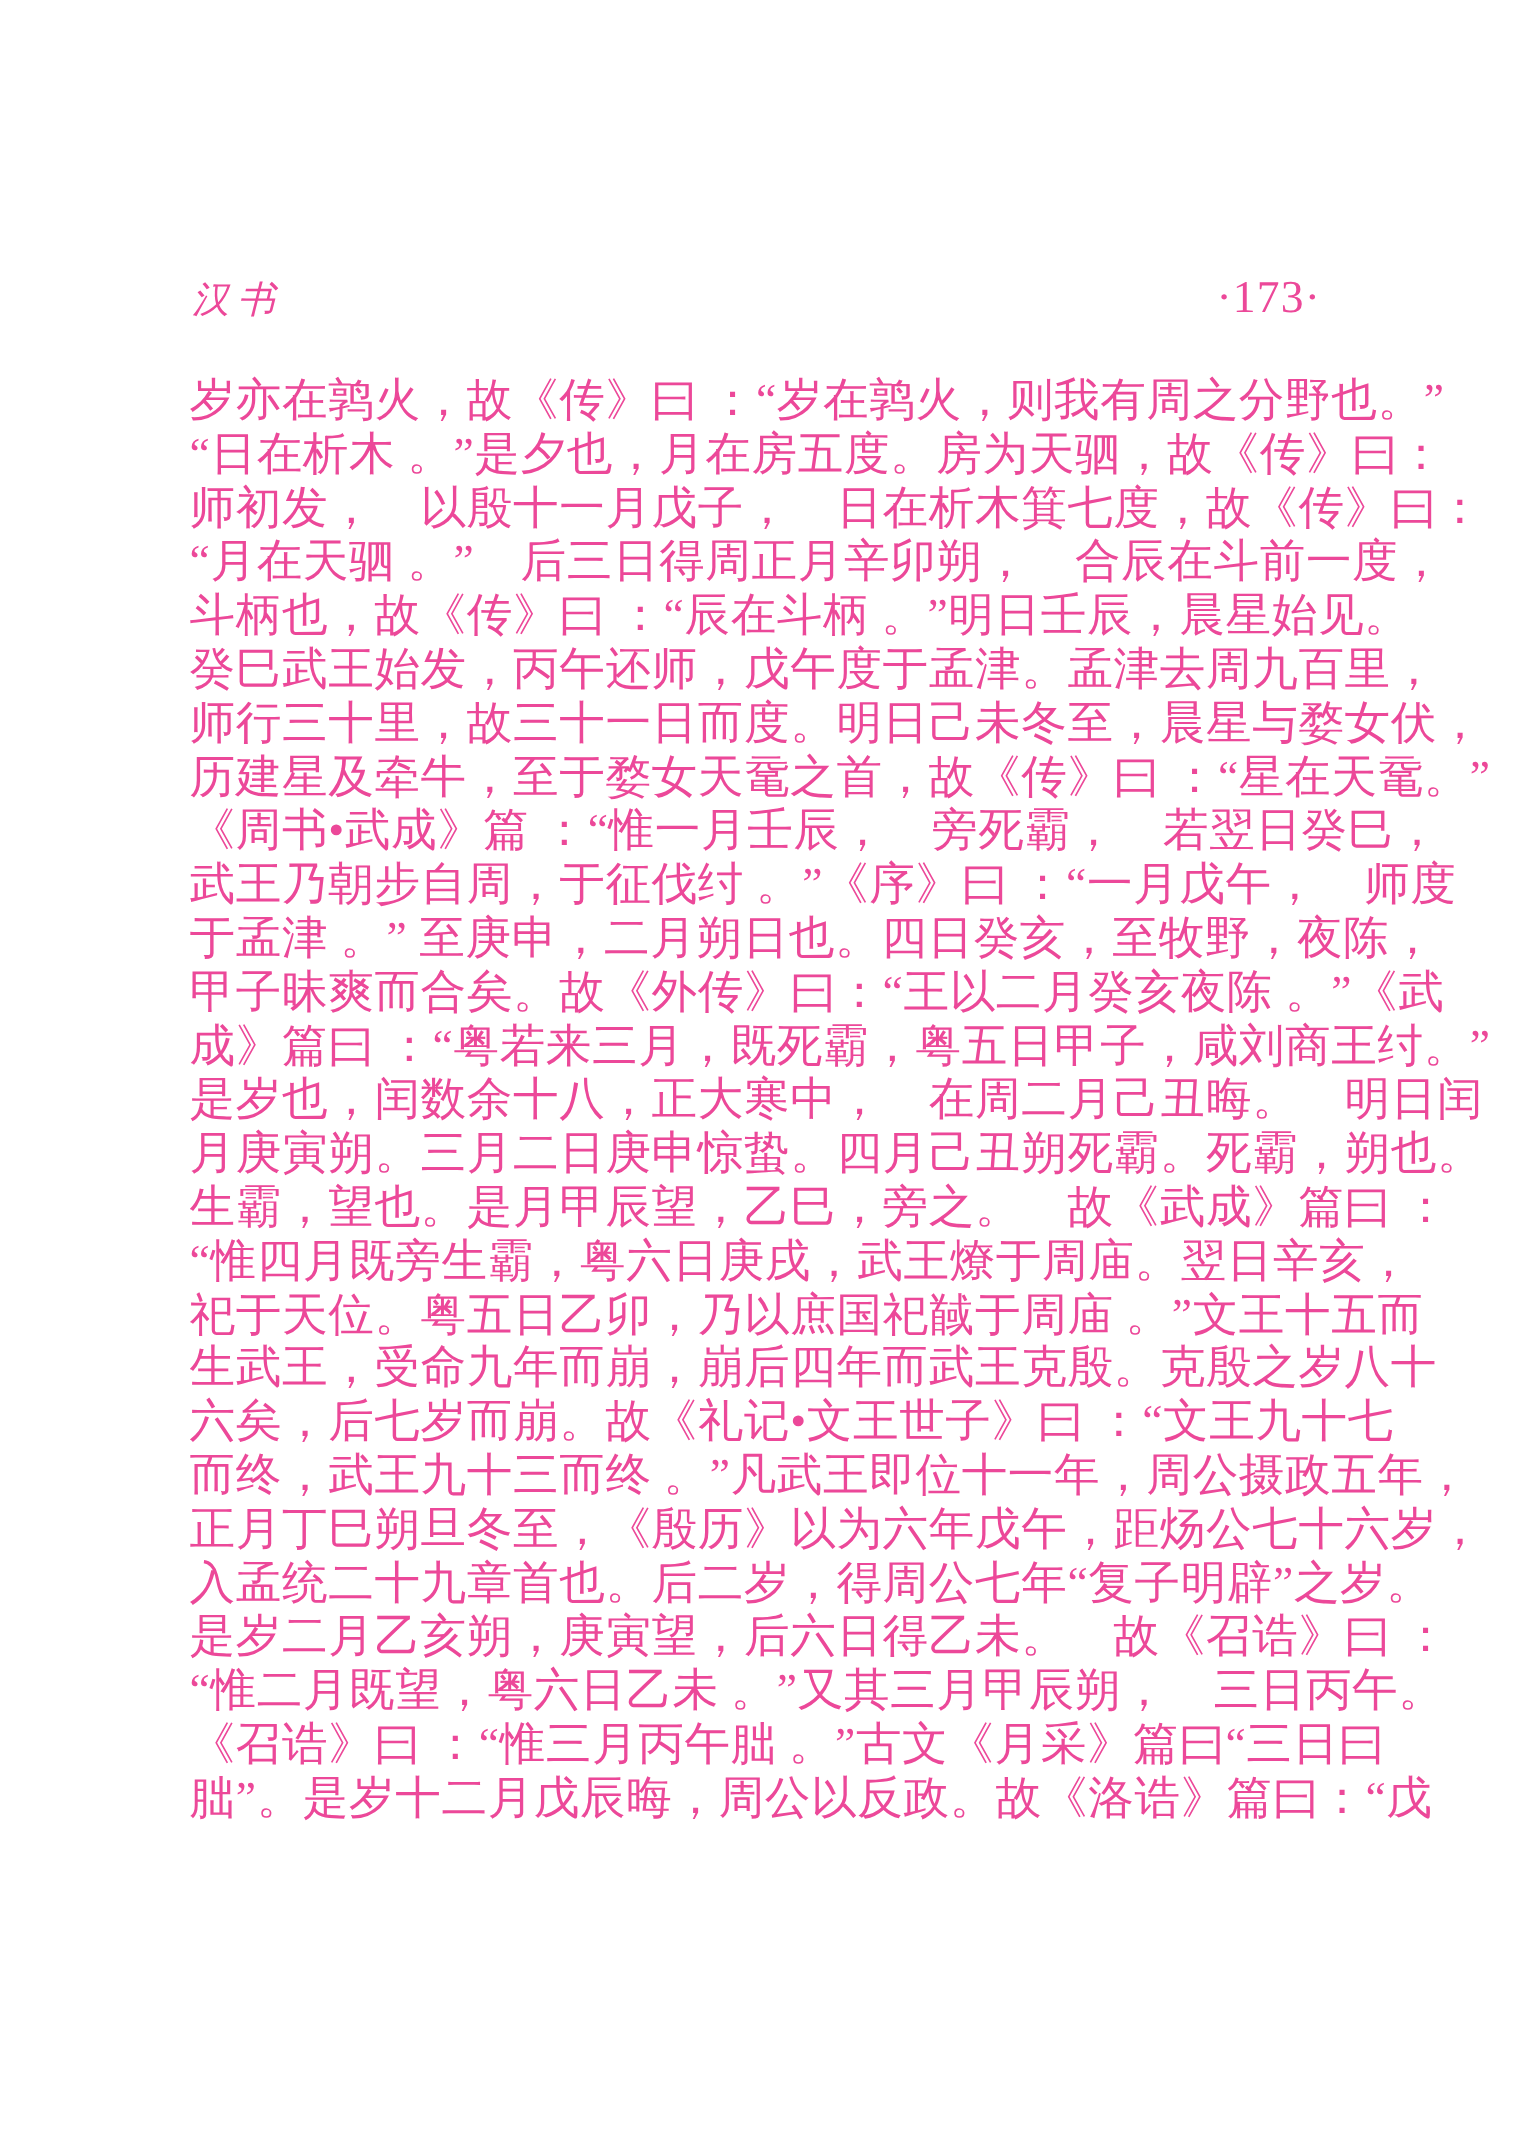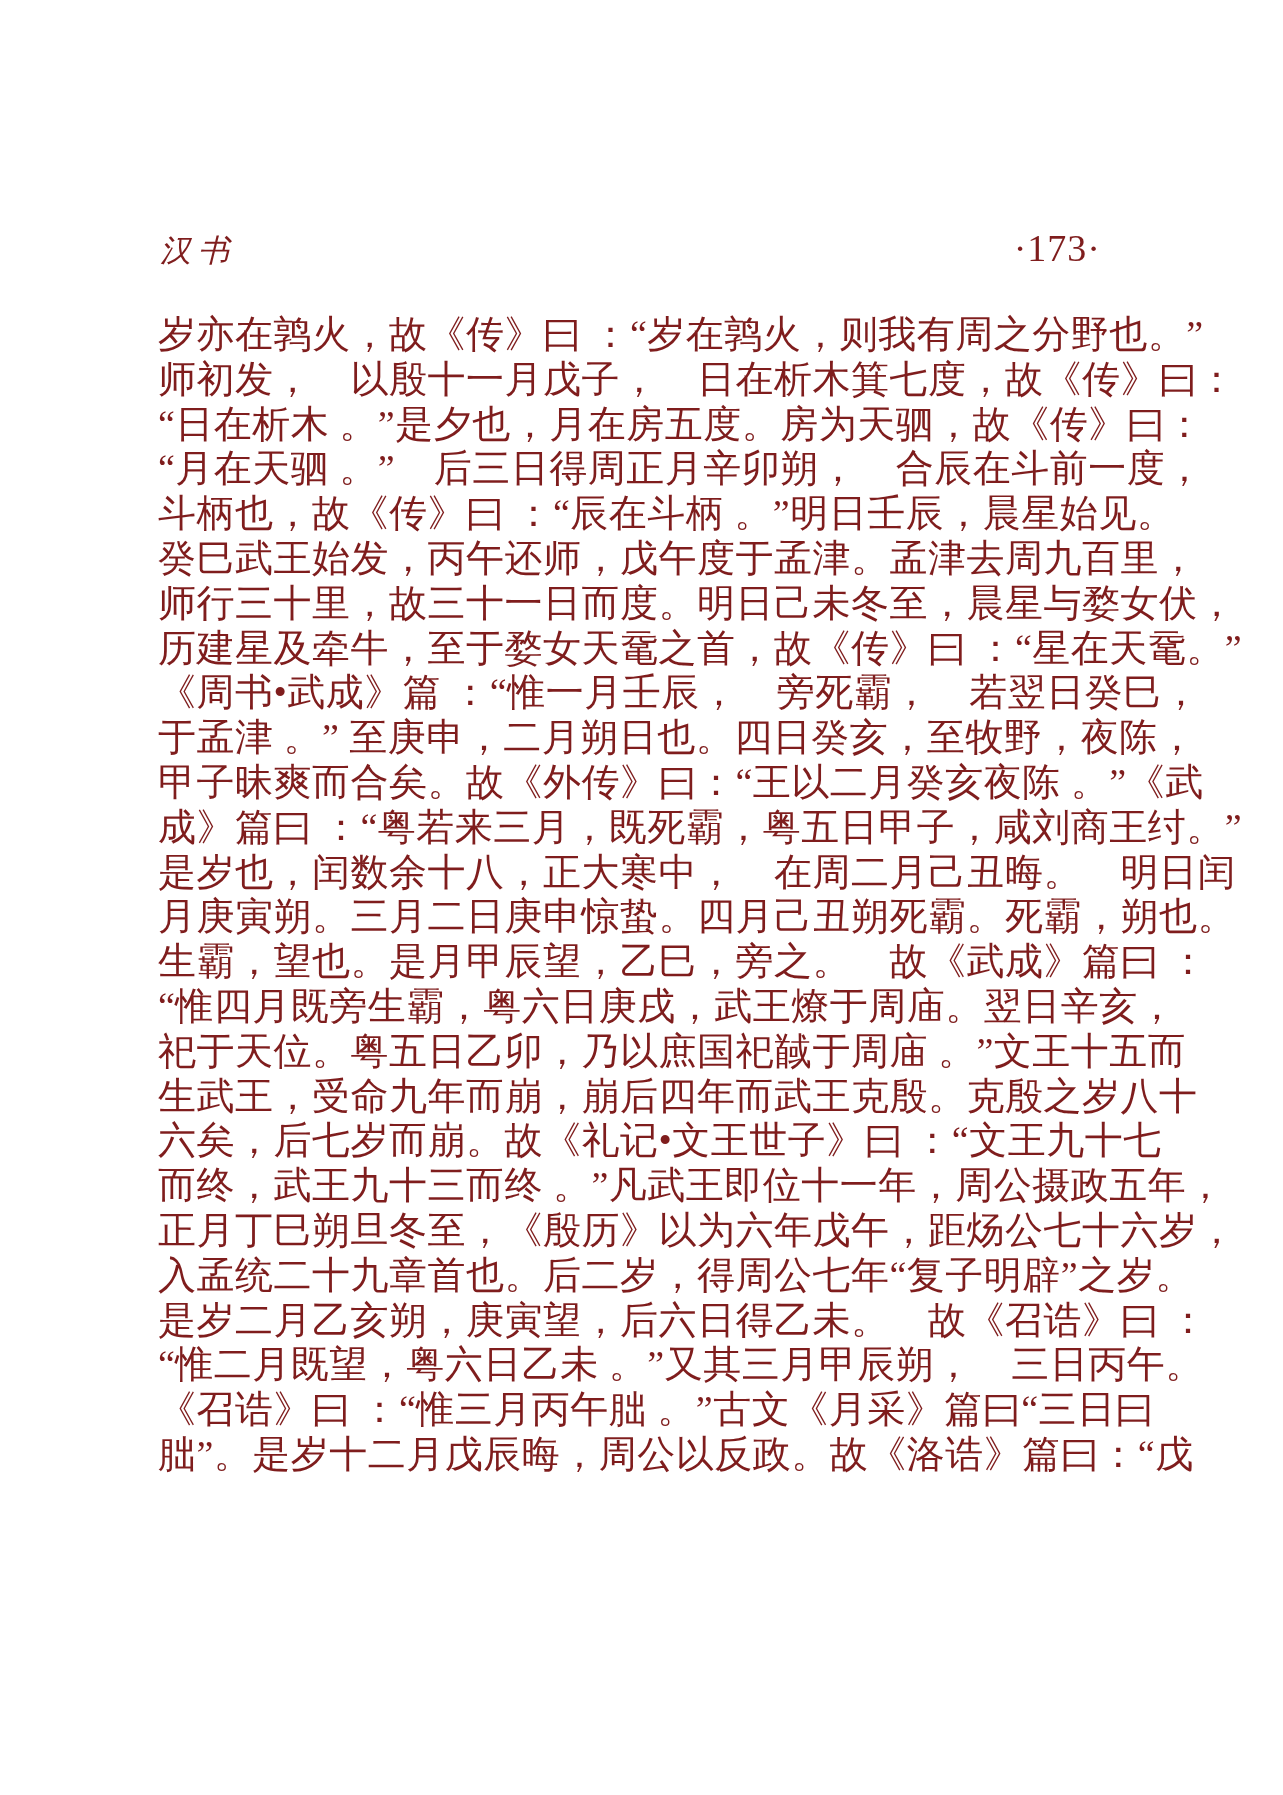--- a/index.html
+++ b/index.html
@@ -5,21 +5,21 @@
   html, body {
     margin: 0;
     padding: 0;
     background: #ffffff;
   }
   .page {
     position: relative;
     width: 1283px;
     height: 1795px;
     background: #ffffff;
-    color: #7f1d1d;
+    color: #ec4899;
     font-family: "Liberation Serif", "DejaVu Serif", serif;
     overflow: hidden;
   }
   .page-header {
     position: absolute;
     top: 226px;
     left: 160px;
     right: 182px;
     display: flex;
     justify-content: space-between;
@@ -54,28 +54,29 @@
 
 <div class="page">
 
   <div class="page-header">
     <span class="book-title">汉书</span>
     <span class="page-number">·173·</span>
   </div>
 
   <div class="body-text">
     <div class="text-line">岁亦在鹑火，故《传》曰 ：“岁在鹑火，则我有周之分野也。”</div>
+    <div class="text-line">“日在析木 。”是夕也，月在房五度。房为天驷，故《传》曰：</div>
     <div class="text-line">师初发，　以殷十一月戊子，　日在析木箕七度，故《传》曰：</div>
-    <div class="text-line">“日在析木 。”是夕也，月在房五度。房为天驷，故《传》曰：</div>
     <div class="text-line">“月在天驷 。”　后三日得周正月辛卯朔，　合辰在斗前一度，</div>
     <div class="text-line">斗柄也，故《传》曰 ：“辰在斗柄 。”明日壬辰，晨星始见。</div>
     <div class="text-line">癸巳武王始发，丙午还师，戊午度于孟津。孟津去周九百里，</div>
     <div class="text-line">师行三十里，故三十一日而度。明日己未冬至，晨星与婺女伏，</div>
     <div class="text-line">历建星及牵牛，至于婺女天鼋之首，故《传》曰 ：“星在天鼋。”</div>
     <div class="text-line">《周书•武成》篇 ：“惟一月壬辰，　旁死霸，　若翌日癸巳，</div>
+    <div class="text-line">武王乃朝步自周，于征伐纣 。”《序》曰 ：“一月戊午，　师度</div>
     <div class="text-line">于孟津 。” 至庚申，二月朔日也。四日癸亥，至牧野，夜陈，</div>
     <div class="text-line">甲子昧爽而合矣。故《外传》曰：“王以二月癸亥夜陈 。”《武</div>
     <div class="text-line">成》篇曰 ：“粤若来三月，既死霸，粤五日甲子，咸刘商王纣。”</div>
     <div class="text-line">是岁也，闰数余十八，正大寒中，　在周二月己丑晦。　明日闰</div>
     <div class="text-line">月庚寅朔。三月二日庚申惊蛰。四月己丑朔死霸。死霸，朔也。</div>
     <div class="text-line">生霸，望也。是月甲辰望，乙巳，旁之。　故《武成》篇曰 ：</div>
     <div class="text-line">“惟四月既旁生霸，粤六日庚戌，武王燎于周庙。翌日辛亥，</div>
     <div class="text-line">祀于天位。粤五日乙卯，乃以庶国祀馘于周庙 。”文王十五而</div>
     <div class="text-line">生武王，受命九年而崩，崩后四年而武王克殷。克殷之岁八十</div>
     <div class="text-line">六矣，后七岁而崩。故《礼记•文王世子》曰 ：“文王九十七</div>

